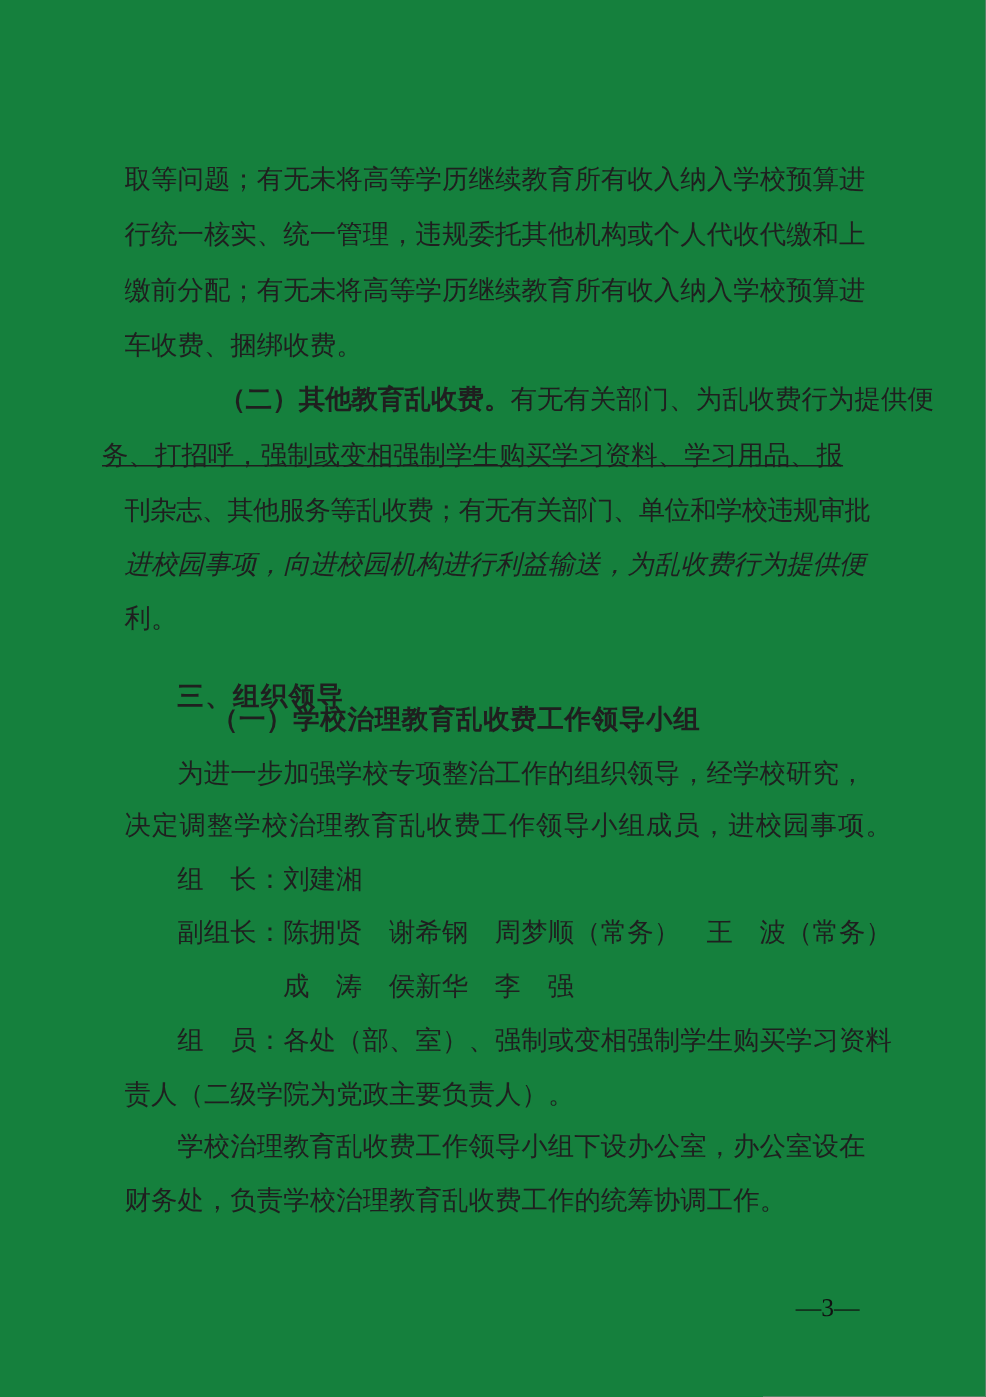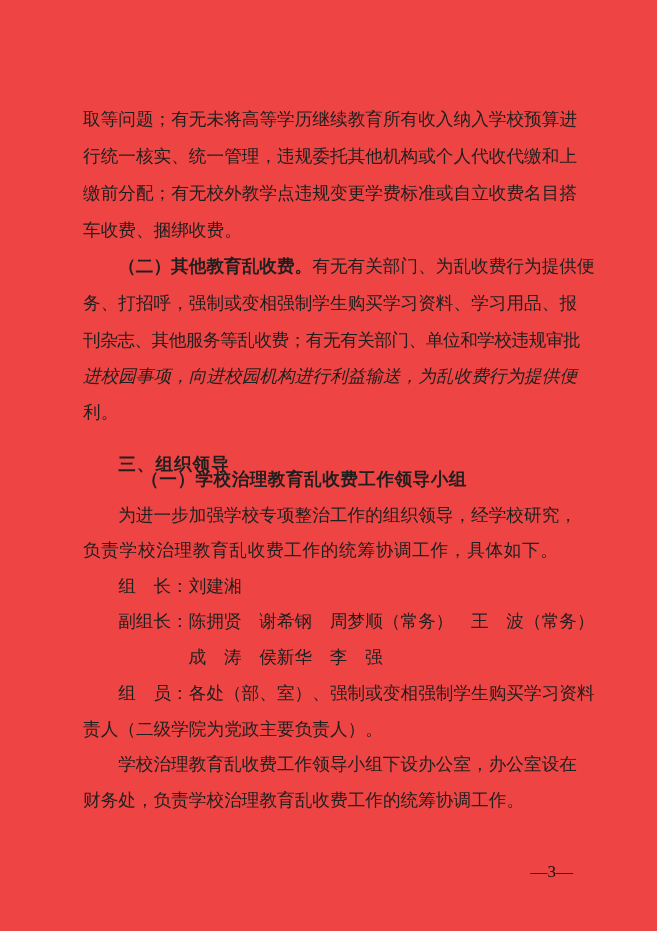--- a/index.html
+++ b/index.html
@@ -1,37 +1,38 @@
 <!DOCTYPE html>
 <html><head>
 <meta charset="utf-8">
 <style>
   html,body{margin:0;padding:0;background:#888;}
   .page{
     position:relative;
     width:657px;height:931px;
     margin:0 auto;
-    background:#ef4444;
+    background:#15803d;
     color:#1f1f1f;
     font-family:"Liberation Serif","DejaVu Serif",serif;
     overflow:hidden;
   }
   .line{
     position:absolute;
     left:83px;
     width:500px;
     font-size:17.6px;
     line-height:22px;
     white-space:nowrap;
     letter-spacing:0.05px;
     color:#1f1f1f;
   }
   .line .lead{
     font-weight:bold;
     font-family:"Liberation Serif","DejaVu Serif",serif;
+    margin-left:28px;
   }
   .line.h-sans{
     font-weight:bold;
     font-family:"Liberation Sans","DejaVu Sans",sans-serif;
     letter-spacing:1px;
   }
   .line.h-serif{
     font-weight:bold;
     letter-spacing:0.5px;
   }
@@ -47,31 +48,31 @@
     font-family:"Liberation Serif","DejaVu Serif",serif;
   }
 </style>
 </head>
 <body>
 
 <div class="page">
   <div>
       <div class="line" style="top: 108px; left: 83px;">取等问题；有无未将高等学历继续教育所有收入纳入学校预算进</div>
       <div class="line" style="top: 145px; left: 83px;">行统一核实、统一管理，违规委托其他机构或个人代收代缴和上</div>
-      <div class="line" style="top: 182px; left: 83px;">缴前分配；有无校外教学点违规变更学费标准或自立收费名目搭</div>
+      <div class="line" style="top: 182px; left: 83px;">缴前分配；有无未将高等学历继续教育所有收入纳入学校预算进</div>
       <div class="line" style="top: 219px; left: 83px;">车收费、捆绑收费。</div>
       <div class="line" style="top: 255px; left: 118.2px;"><span class="lead">（二）其他教育乱收费。</span><span>有无有关部门、为乱收费行为提供便</span></div>
-      <div class="line" style="top: 292px; left: 83px;">务、打招呼，强制或变相强制学生购买学习资料、学习用品、报</div>
+      <div class="line" style="top: 292px; left: 68px; text-decoration: underline;">务、打招呼，强制或变相强制学生购买学习资料、学习用品、报</div>
       <div class="line tight" style="top: 329px; left: 83px;">刊杂志、其他服务等乱收费；有无有关部门、单位和学校违规审批</div>
       <div class="line" style="top: 365px; left: 83px; font-style: italic;">进校园事项，向进校园机构进行利益输送，为乱收费行为提供便</div>
       <div class="line" style="top: 401px; left: 83px;">利。</div>
       <div class="line h-sans" style="top: 433px; left: 118.2px; margin-top: 20px;">三、组织领导</div>
       <div class="line h-serif" style="top: 468px; left: 118.2px; margin-left: 23px;">（一）学校治理教育乱收费工作领导小组</div>
       <div class="line" style="top: 504px; left: 118.2px;">为进一步加强学校专项整治工作的组织领导，经学校研究，</div>
-      <div class="line stretch" style="top: 539px; left: 83px;">负责学校治理教育乱收费工作的统筹协调工作，具体如下。</div>
+      <div class="line stretch" style="top: 539px; left: 83px;">决定调整学校治理教育乱收费工作领导小组成员，进校园事项。</div>
       <div class="line" style="top: 575px; left: 118.2px;">组　长：刘建湘</div>
       <div class="line" style="top: 610px; left: 118.2px;">副组长：陈拥贤　谢希钢　周梦顺（常务）　王　波（常务）</div>
       <div class="line" style="top: 646px; left: 188.6px;">成　涛　侯新华　李　强</div>
       <div class="line" style="top: 682px; left: 118.2px;">组　员：各处（部、室）、强制或变相强制学生购买学习资料</div>
       <div class="line" style="top: 718px; left: 83px;">责人（二级学院为党政主要负责人）。</div>
       <div class="line" style="top: 753px; left: 118.2px;">学校治理教育乱收费工作领导小组下设办公室，办公室设在</div>
       <div class="line" style="top: 789px; left: 83px;">财务处，负责学校治理教育乱收费工作的统筹协调工作。</div>
     </div>
   <div class="pageno">—3—</div>
 </div>

